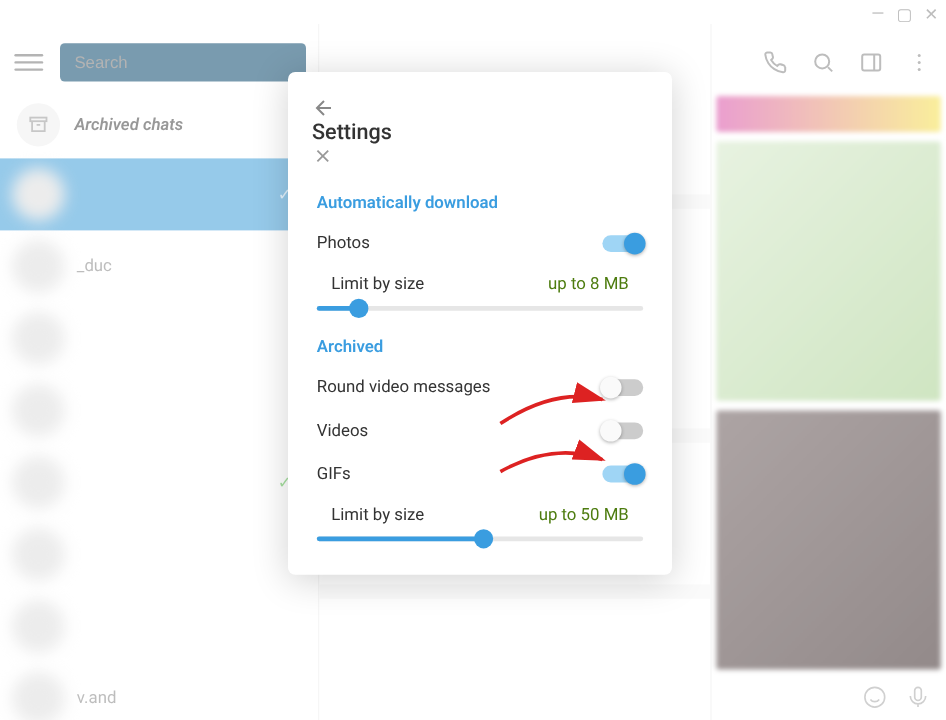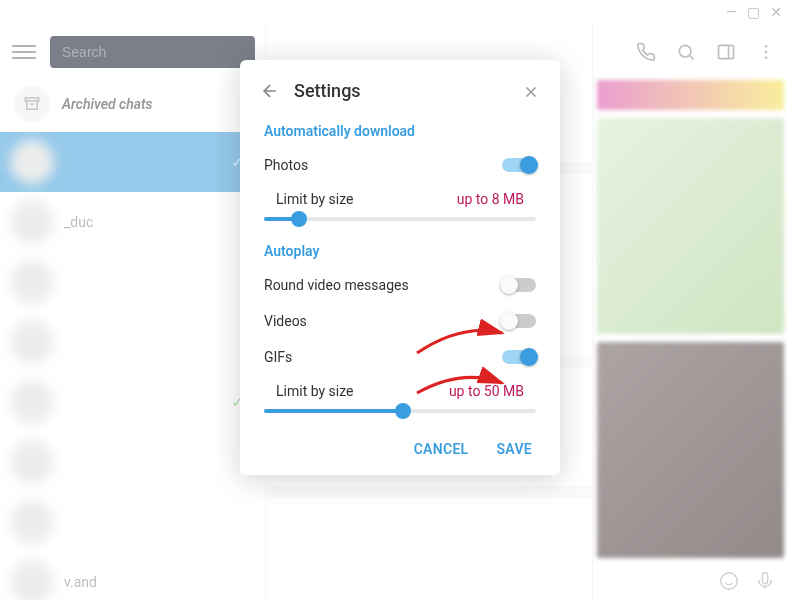--- a/index.html
+++ b/index.html
@@ -3,21 +3,21 @@
 <meta charset="utf-8">
 <style>
 * { box-sizing: border-box; margin: 0; padding: 0; }
 body { font-family: -apple-system, "Segoe UI", Roboto, sans-serif; background: #fff; width: 788px; height: 600px; overflow: hidden; position: relative; }
 .window-controls { position: absolute; top: 4px; right: 6px; display: flex; gap: 10px; color: #888; font-size: 14px; }
 .window-controls span { cursor: pointer; }
 .app { display: flex; height: 100%; background: #fff; padding-top: 20px; }
 .topbar { position: absolute; top: 28px; left: 0; right: 0; height: 48px; display: flex; align-items: center; padding: 0 12px; }
 .hamburger { width: 24px; height: 24px; display: flex; flex-direction: column; justify-content: center; gap: 4px; cursor: pointer; margin-right: 14px; }
 .hamburger span { height: 2px; background: #777; border-radius: 1px; }
-.search-box { flex: 0 0 190px; background: #0f172a; border-radius: 4px; padding: 8px 12px; color: #999; font-size: 14px; border: none; }
+.search-box { flex: 0 0 190px; background: #0c4a6e; border-radius: 4px; padding: 8px 12px; color: #999; font-size: 14px; border: none; }
 .top-icons { margin-left: auto; display: flex; gap: 20px; color: #888; }
 .top-icons svg { width: 20px; height: 20px; }
 .left-pane { width: 265px; padding-top: 56px; }
 .archived { display: flex; align-items: center; gap: 12px; padding: 10px 14px; }
 .arch-icon { width: 36px; height: 36px; border-radius: 50%; background: #eee; display: flex; align-items: center; justify-content: center; color: #999; }
 .arch-text { font-weight: 600; color: #444; font-size: 14px; font-style: italic; }
 .chat-item { display: flex; align-items: center; gap: 10px; padding: 8px 10px; }
 .avatar { width: 44px; height: 44px; border-radius: 50%; background: #ddd; filter: blur(6px); }
 .chat-info { flex: 1; min-width: 0; font-size: 14px; color: #888; }
 .chat-item.active { background: #419fd9; }
@@ -28,34 +28,34 @@
 .section-title { color: #3a9de0; font-weight: 600; font-size: 14px; margin-bottom: 10px; }
 .section-row { padding: 8px 0; font-size: 14px; color: #444; display: flex; align-items: center; }
 .check { color: #5dc452; margin-right: 8px; }
 .right-pane { width: 195px; display: flex; flex-direction: column; padding-top: 56px; }
 .media-box { flex: 1; background: linear-gradient(135deg, #d4e8c8, #a8d090); margin: 4px; border-radius: 2px; filter: blur(2px); }
 .media-box.b2 { background: linear-gradient(135deg, #6a5a5a, #3a2a2a); }
 .media-box.b0 { background: linear-gradient(90deg, #d94fa8, #f5e14a); flex: 0 0 30px; }
 .bottom-icons { display: flex; justify-content: flex-end; gap: 14px; padding: 8px 12px; color: #aaa; }
 .overlay { position: absolute; inset: 0; background: rgba(255,255,255,0.45); }
 .modal { position: absolute; top: 60px; left: 240px; width: 320px; background: #fff; border-radius: 6px; box-shadow: 0 4px 30px rgba(0,0,0,0.18); padding: 20px 0 14px; }
-.modal-header { display: flex; align-items: flex-end; padding: 0 20px 14px; }
+.modal-header { display: flex; align-items: flex-start; padding: 0 20px 14px; flex-direction: column; }
 .back-btn { width: 20px; height: 20px; color: #888; cursor: pointer; margin-right: 14px; }
 .modal-title { font-size: 18px; font-weight: 500; color: #333; flex: 1; }
 .close-btn { width: 18px; height: 18px; color: #999; cursor: pointer; }
 .modal-section-title { color: #3a9de0; font-weight: 600; font-size: 14px; padding: 8px 24px; }
 .modal-row { display: flex; align-items: center; justify-content: space-between; padding: 10px 24px; font-size: 14px; color: #333; }
 .toggle { width: 34px; height: 14px; border-radius: 10px; position: relative; cursor: pointer; }
 .toggle::after { content: ''; position: absolute; width: 18px; height: 18px; border-radius: 50%; top: -2px; background: #fff; box-shadow: 0 1px 3px rgba(0,0,0,0.3); }
 .toggle.on { background: #9fd5f5; }
 .toggle.on::after { right: -2px; background: #3a9de0; }
 .toggle.off { background: #ccc; }
 .toggle.off::after { left: -2px; background: #fafafa; }
 .size-row { display: flex; justify-content: space-between; padding: 8px 36px 4px; font-size: 14px; color: #333; }
-.size-val { color: #be185d; }
+.size-val { color: #4d7c0f; }
 .slider { margin: 6px 24px 14px; height: 4px; background: #e6e6e6; border-radius: 2px; position: relative; }
 .slider-fill { position: absolute; left: 0; top: 0; height: 100%; background: #3a9de0; border-radius: 2px; }
 .slider-thumb { position: absolute; top: -6px; width: 16px; height: 16px; border-radius: 50%; background: #3a9de0; cursor: pointer; }
 .modal-actions { display: flex; justify-content: flex-end; gap: 28px; padding: 14px 28px 4px; }
 .modal-actions span { color: #3a9de0; font-weight: 600; font-size: 14px; cursor: pointer; letter-spacing: 0.3px; }
 .arrow { position: absolute; pointer-events: none; }
 .arrow svg { overflow: visible; }
 </style>
 </head>
 <body>
@@ -212,21 +212,21 @@
   </div>
   <div class="size-row">
     <span>Limit by size</span>
     <span class="size-val">up to 8 MB</span>
   </div>
   <div class="slider">
     <div class="slider-fill" style="width:12%"></div>
     <div class="slider-thumb" style="left:10%"></div>
   </div>
 
-  <div class="modal-section-title">Autoplay</div>
+  <div class="modal-section-title">Archived</div>
   <div class="modal-row">
     <span>Round video messages</span>
     <div class="toggle off"></div>
   </div>
   <div class="modal-row">
     <span>Videos</span>
     <div class="toggle off"></div>
   </div>
   <div class="modal-row">
     <span>GIFs</span>
@@ -234,24 +234,20 @@
   </div>
   <div class="size-row">
     <span>Limit by size</span>
     <span class="size-val">up to 50 MB</span>
   </div>
   <div class="slider">
     <div class="slider-fill" style="width:50%"></div>
     <div class="slider-thumb" style="left:48%"></div>
   </div>
 
-  <div class="modal-actions">
-    <span>CANCEL</span>
-    <span>SAVE</span>
-  </div>
 </div>
 
 <div class="arrow" style="top:318px; left:412px">
   <svg width="100" height="40">
       <defs>
         <marker id="ah1" markerWidth="10" markerHeight="10" refX="8" refY="3" orient="auto">
           <path d="M0,0 L9,3 L0,6 Z" fill="#d22"></path>
         </marker>
       </defs>
       <path d="M5,35 Q50,5 90,15" stroke="#d22" stroke-width="3" fill="none" marker-end="url(#ah1)"></path>

